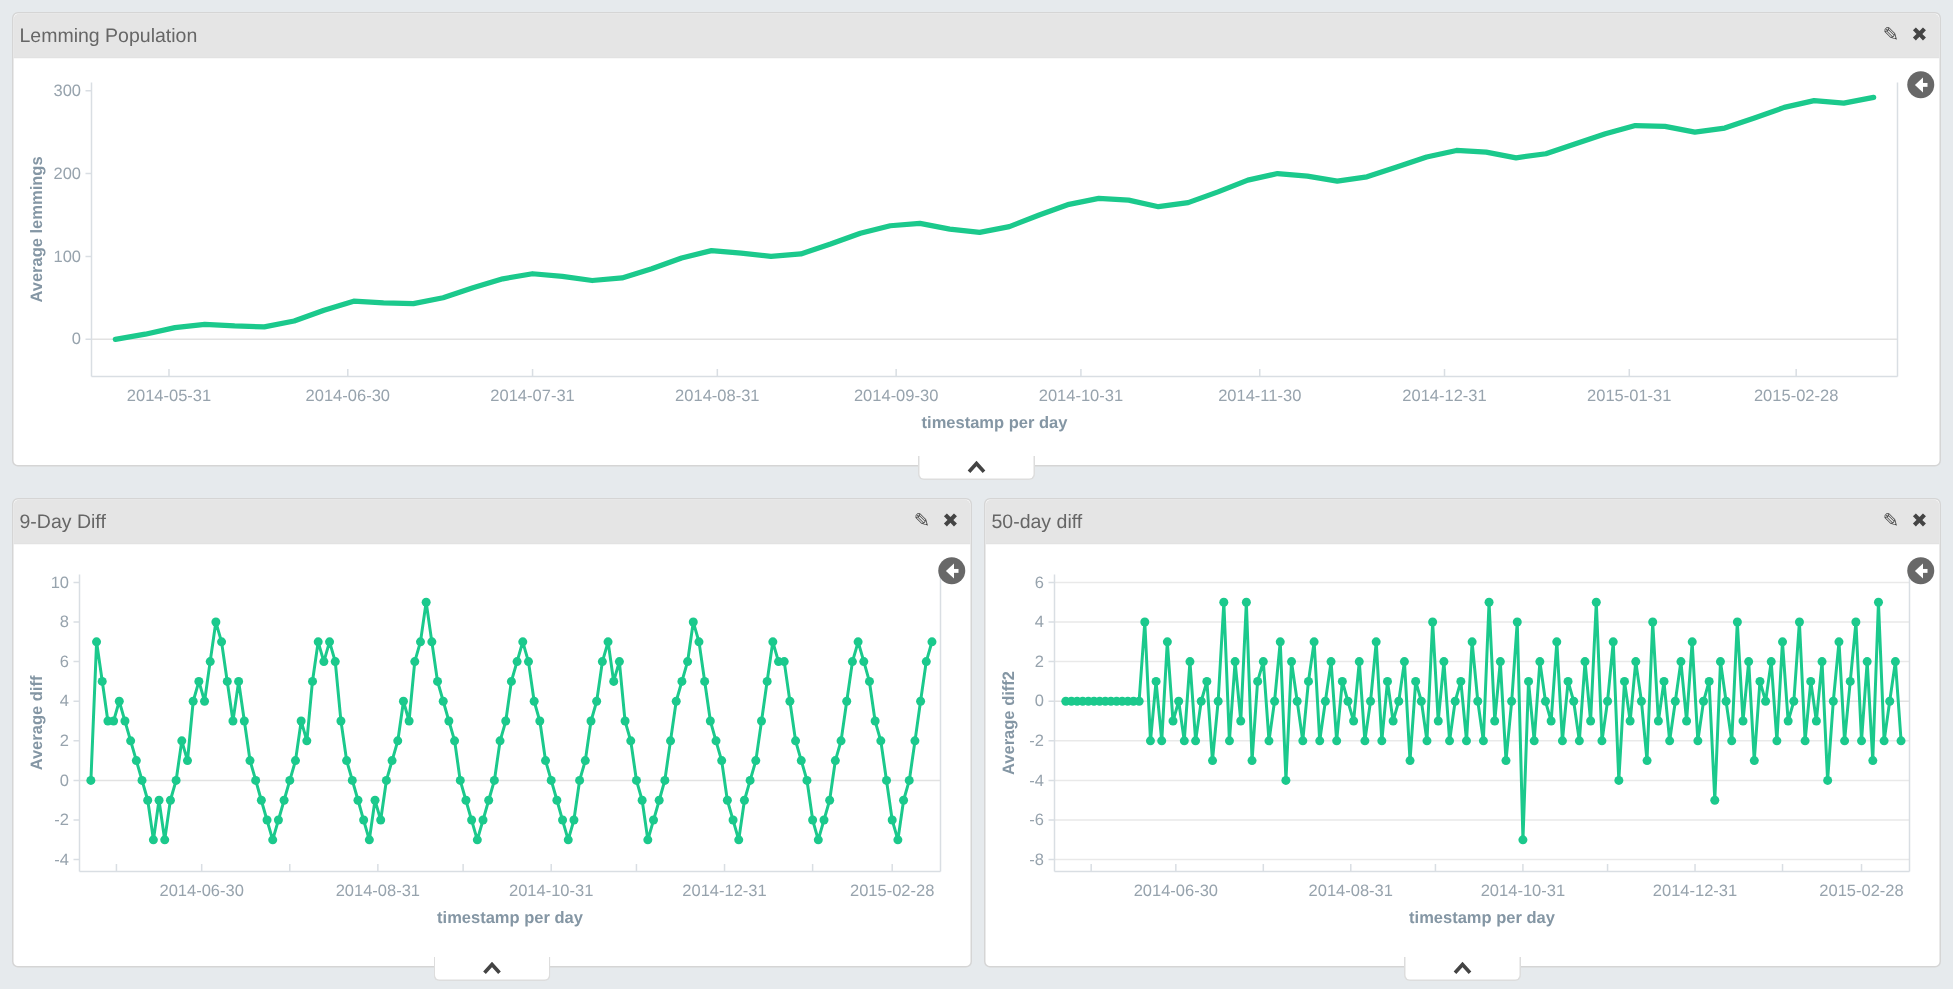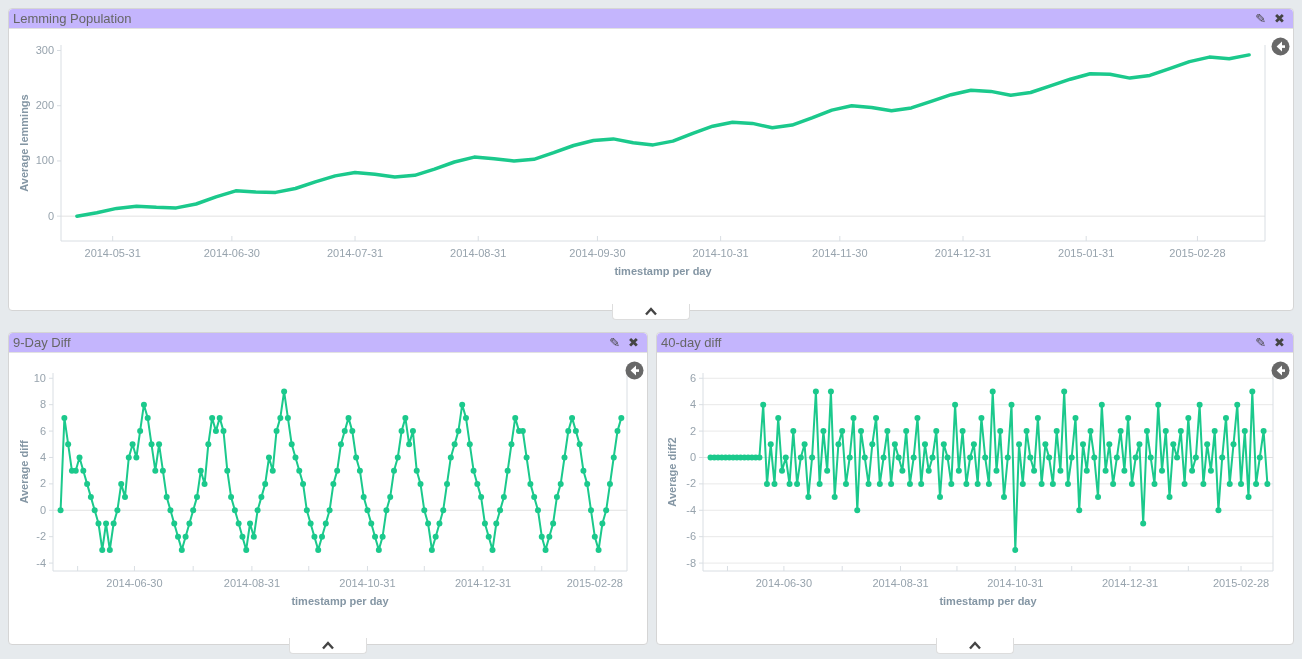--- a/index.html
+++ b/index.html
@@ -6,22 +6,22 @@
   html, body { width: 1302px; height: 659px; overflow: hidden; }
   body { background: #e6eaed; font-family: "Liberation Sans", "DejaVu Sans", sans-serif; position: relative; }
 
   .panel {
     position: absolute;
     background: #fff;
     border: 1px solid #d5d5d5;
     border-radius: 4px;
   }
   .panel-header {
-    height: 20px;
-    background: #c4b5fd;
+    height: 30px;
+    background: #e5e5e5;
     border-bottom: 1px solid #e2e2e2;
     border-radius: 4px 4px 0 0;
     display: flex;
     align-items: center;
     padding: 0 4px;
   }
   .panel-title {
     font-size: 13px;
     color: #666;
     flex: 1 1 auto;
@@ -339,21 +339,21 @@
     </div>
     <button class="collapse-tab">
       <svg width="14" height="9" viewBox="0 0 14 9">
         <polyline points="2,7.5 7,2 12,7.5" fill="none" stroke="#444" stroke-width="2.4"></polyline>
       </svg>
     </button>
   </section>
 
   <section class="panel" id="panel-2">
     <header class="panel-header">
-      <span class="panel-title">40-day diff</span>
+      <span class="panel-title">50-day diff</span>
       <button class="hdr-btn">✎</button>
       <button class="hdr-btn">✖</button>
     </header>
     <div class="chart-wrap">
       <svg width="620" height="268" viewBox="0 0 620 268">
           <line x1="38" x2="608" y1="19.28" y2="19.28" stroke="#e9e9e9" stroke-width="1"></line>
           <line x1="38" x2="608" y1="45.68000000000001" y2="45.68000000000001" stroke="#e9e9e9" stroke-width="1"></line>
           <line x1="38" x2="608" y1="72.08000000000001" y2="72.08000000000001" stroke="#e9e9e9" stroke-width="1"></line>
           <line x1="38" x2="608" y1="98.47999999999999" y2="98.47999999999999" stroke="#e2e2e2" stroke-width="1"></line>
           <line x1="38" x2="608" y1="124.88" y2="124.88" stroke="#e9e9e9" stroke-width="1"></line>

